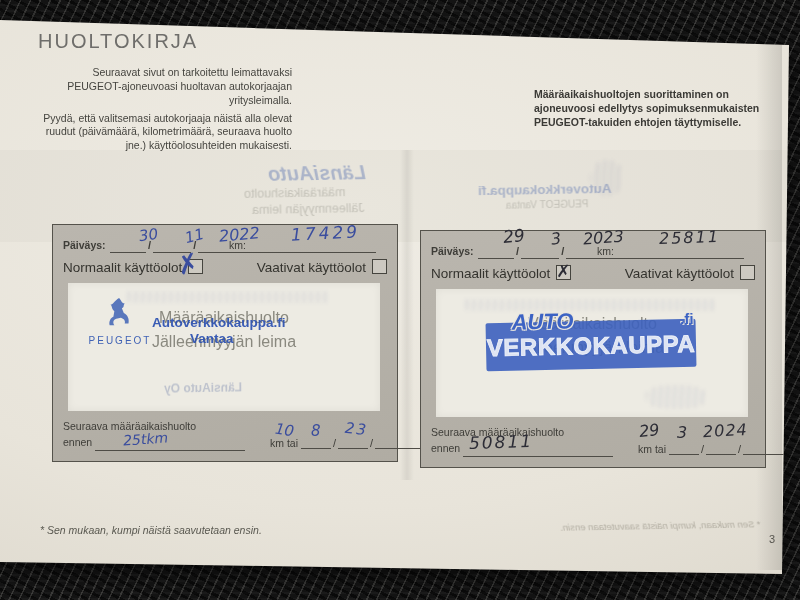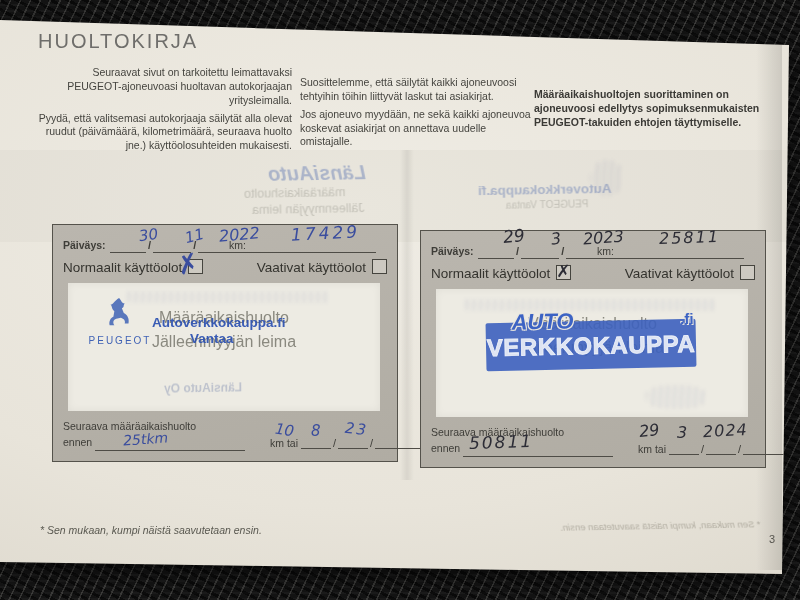--- a/index.html
+++ b/index.html
@@ -96,25 +96,21 @@
 <div class="paper-wrap">
   <div class="paper">
     <div class="band-shade"></div>
     <div class="crease-v"></div>
     <div class="edge-shade"></div>
 
     <div class="title">HUOLTOKIRJA</div>
 
     <div class="intro col1">
       <p>Seuraavat sivut on tarkoitettu leimattavaksi PEUGEOT-ajoneuvoasi huoltavan autokorjaajan yritysleimalla.</p>
-      <p>Pyydä, että valitsemasi autokorjaaja säilytät alla olevat ruudut (päivämäärä, kilometrimäärä, seuraava huolto jne.) käyttöolosuhteiden mukaisesti.</p>
-    </div>
-    <div class="intro col2">
-      <p>Suosittelemme, että säilytät kaikki ajoneuvoosi tehtyihin töihin liittyvät laskut tai asiakirjat.</p>
-      <p>Jos ajoneuvo myydään, ne sekä kaikki ajoneuvoa koskevat asiakirjat on annettava uudelle omistajalle.</p>
+      <p>Pyydä, että valitsemasi autokorjaaja näistä alla olevat ruudut (päivämäärä, kilometrimäärä, seuraava huolto jne.) käyttöolosuhteiden mukaisesti.</p>
     </div>
     <div class="intro col3">
       <p>Määräaikaishuoltojen suorittaminen on ajoneuvoosi edellytys sopimuksenmukaisten PEUGEOT-takuiden ehtojen täyttymiselle.</p>
     </div>
 
     <div class="ghost g-blue" style="left:268px;top:162px;font-size:20px;font-style:italic;">LänsiAuto</div>
     <div class="ghost g-gray" style="left:244px;top:186px;font-size:12.5px;">määräaikaishuolto</div>
     <div class="ghost g-gray" style="left:252px;top:202px;font-size:12.5px;">Jälleenmyyjän leima</div>
     <div class="ghost g-blue" style="left:478px;top:182px;font-size:13.5px;">Autoverkkokauppa.fi</div>
     <div class="ghost g-gray" style="left:506px;top:199px;font-size:10px;">PEUGEOT  Vantaa</div>

